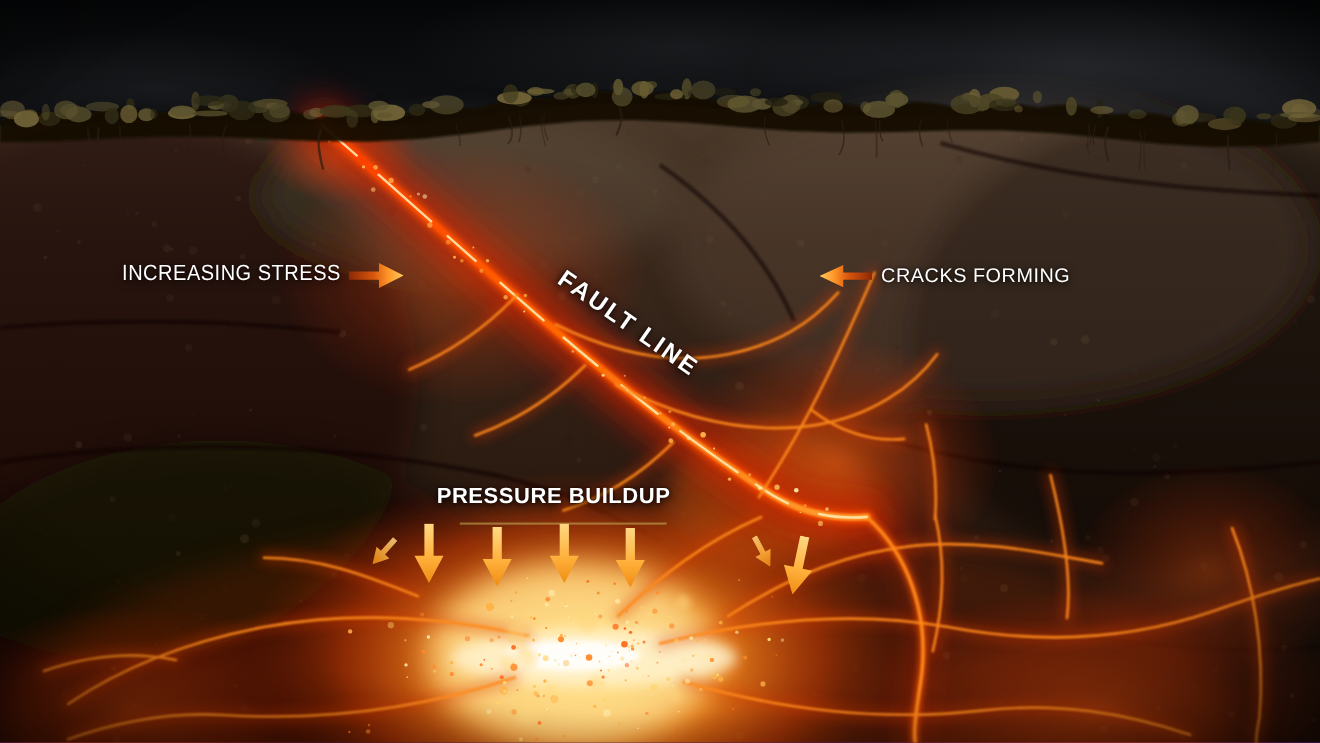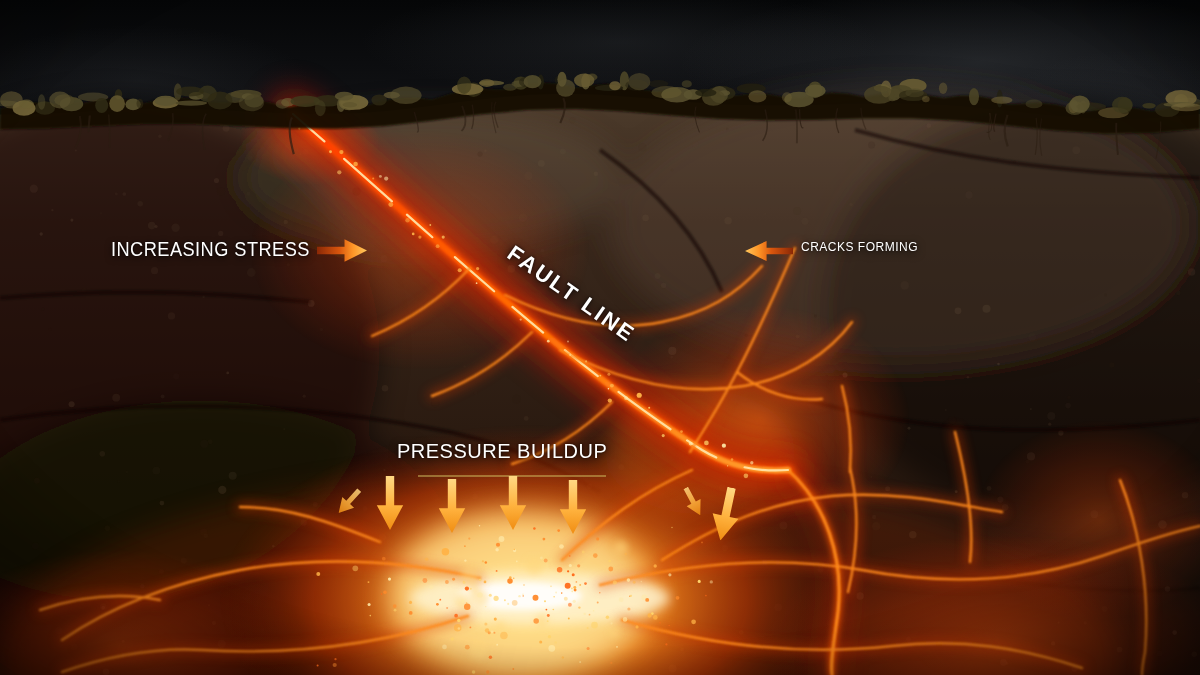--- a/index.html
+++ b/index.html
@@ -8,24 +8,24 @@
     background:#6d28d9;font-family:"Liberation Sans",sans-serif;
   }
   .scene svg{position:absolute;inset:0;display:block;}
   .lbl{
     position:absolute;color:#fff;white-space:nowrap;line-height:1;
     text-shadow:0 2px 8px rgba(0,0,0,.85),0 0 3px rgba(0,0,0,.7);
     z-index:5;letter-spacing:.5px;
   }
   #lbl-stress{left:111px;top:239px;font-size:20px;font-weight:400;
     transform:scaleX(.91);transform-origin:left top;}
-  #lbl-cracks{left:801px;top:241px;font-size:12px;font-weight:400;}
+  #lbl-cracks{left:801px;top:241px;font-size:18px;font-weight:400;}
   #lbl-fault{left:516px;top:242px;font-size:22px;font-weight:700;letter-spacing:2.5px;
     transform:rotate(35deg);transform-origin:left top;}
-  #lbl-pressure{left:397px;top:441px;font-size:20px;font-weight:400;letter-spacing:.5px;}
+  #lbl-pressure{left:397px;top:441px;font-size:20px;font-weight:700;letter-spacing:.5px;}
   #pressure-underline{
     position:absolute;left:418px;top:475px;width:188px;height:2px;z-index:4;
     background:rgba(205,190,95,.5);
   }
   .arrow-h{
     position:absolute;z-index:4;width:50px;height:27px;
     clip-path:polygon(0 36%,55% 36%,55% 8%,100% 50%,55% 92%,55% 64%,0 64%);
     background:linear-gradient(90deg,#8a2806 0%,#d9560d 45%,#ff9627 72%,#ffc85e 100%);
     filter:drop-shadow(0 0 6px rgba(255,120,20,.9));
   }

